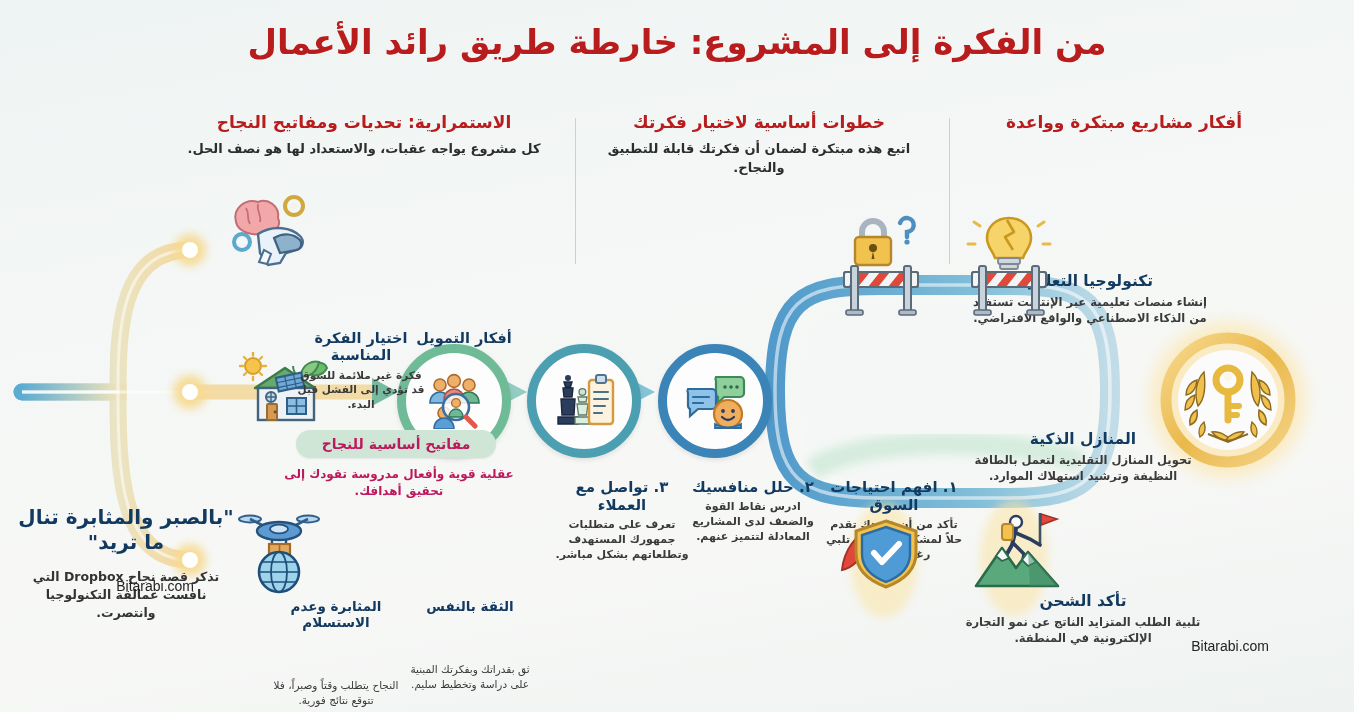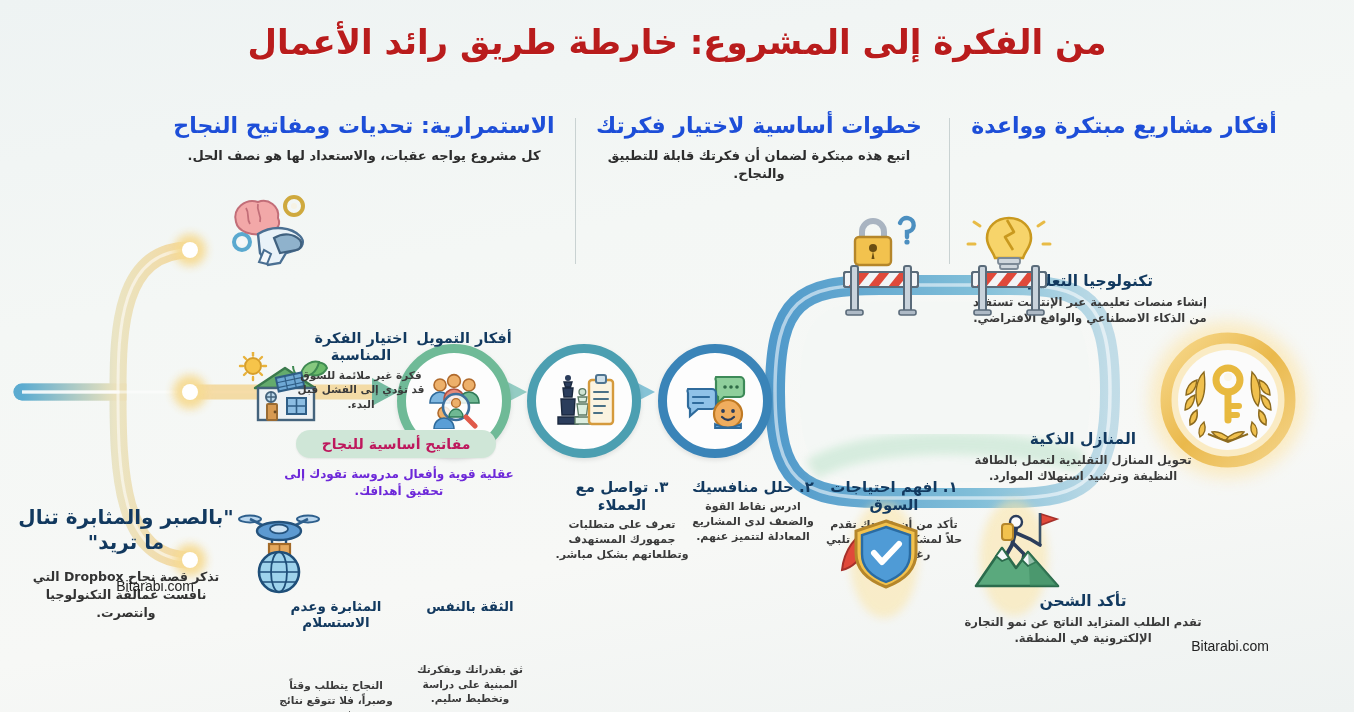--- a/index.html
+++ b/index.html
@@ -14,21 +14,21 @@
 
   
   #title{
     top:22px;left:0;width:1354px;text-align:center;
     font-size:34px;font-weight:bold;color:#b91c1c;letter-spacing:0px;
     text-shadow:0 1px 1px rgba(255,255,255,.8);
   }
 
   
   .colhead{text-align:center;}
-  .colhead .h{font-size:22px;font-weight:bold;color:#1d4ed8;line-height:1.25;}
+  .colhead .h{font-size:17px;font-weight:bold;color:#b91c1c;line-height:1.25;}
   .colhead .s{font-size:13px;font-weight:bold;color:#2d2d2d;line-height:1.42;margin-top:7px;}
   #head-ideas{top:112px;right:60px;width:340px;}
   #head-steps{top:112px;right:420px;width:350px;}
   #head-keys{top:112px;right:790px;width:400px;}
   .vdiv{position:absolute;width:1px;background:#c9d2d2;}
 
   
   .item{text-align:center;}
   .item .t{font-weight:bold;color:#12395f;line-height:1.2;}
   .item .d{color:#333;line-height:1.42;margin-top:3px;}
@@ -57,26 +57,26 @@
   #chal-1{top:330px;right:927px;}
 
   
   #keys-banner{
     top:430px;right:858px;width:200px;height:28px;border-radius:14px;
     background:#cfe6d7;display:flex;align-items:center;justify-content:center;
     box-shadow:0 1px 2px rgba(0,0,0,.07);
   }
   #keys-banner span{font-size:14px;font-weight:bold;color:#be185d;}
   #keys-sub{top:466px;right:830px;width:250px;text-align:center;
-    font-size:12px;font-weight:bold;color:#6d28d9;line-height:1.4;}
+    font-size:12px;font-weight:bold;color:#be185d;line-height:1.4;}
 
   
   .skey{width:132px;}
   .skey .t{font-size:13.5px;}
-  .skey .d{font-size:10.5px;font-weight:bold;color:#3a3a3a;line-height:1.38;margin-top:48px;}
+  .skey .d{font-size:10.5px;font-weight:normal;color:#3a3a3a;line-height:1.38;margin-top:48px;}
   #skey-0{top:598px;right:818px;}
   #skey-1{top:598px;right:952px;}
 
   
   #concl-quote{top:505px;right:1116px;width:224px;text-align:center;
     font-size:20px;font-weight:bold;color:#12395f;line-height:1.25;}
   #concl-desc{top:568px;right:1124px;width:208px;text-align:center;
     font-size:12.5px;font-weight:bold;color:#333;line-height:1.45;}
 
   
@@ -276,21 +276,21 @@
       <rect x="41" y="34" width="21" height="17" fill="#e5a95e" stroke="#a36a28" stroke-width="2.2"></rect>
       <path d="M51.5,34 v17" stroke="#a36a28" stroke-width="1.6"></path>
       <path d="M44,43 h5" stroke="#a36a28" stroke-width="1.6"></path>
       <circle cx="51" cy="62" r="20" fill="#9ed3ec" stroke="#1f4f79" stroke-width="2.6"></circle>
       <ellipse cx="51" cy="62" rx="8" ry="20" fill="none" stroke="#1f4f79" stroke-width="1.8"></ellipse>
       <path d="M31,62 h40 M34,52 h34 M34,72 h34" fill="none" stroke="#1f4f79" stroke-width="1.6"></path>
     </svg>
   </div>
   <div class="abs item idea" id="idea-2">
     <div class="t">تأكد الشحن</div>
-    <div class="d">تقدم الطلب المتزايد الناتج عن نمو التجارة الإلكترونية في المنطقة.</div>
+    <div class="d">تلبية الطلب المتزايد الناتج عن نمو التجارة الإلكترونية في المنطقة.</div>
   </div>
 
   <div class="circ-node" style="left:397px;top:344px;width:96px;height:96px;border:9px solid #6fba97;">
     <svg width="60" height="56" viewBox="0 0 60 56">
       <circle cx="16" cy="12" r="6" fill="#edb06a" stroke="#b06a2c" stroke-width="1.6"></circle>
       <path d="M6,30 c0-7 5-11 10-11 5,0 10,4 10,11z" fill="#7fb7e0" stroke="#2f6b9c" stroke-width="1.6"></path>
       <circle cx="30" cy="8" r="6.4" fill="#edb06a" stroke="#b06a2c" stroke-width="1.6"></circle>
       <path d="M20,27 c0-7 5-11 10-11 5,0 10,4 10,11z" fill="#e78a7a" stroke="#b0503f" stroke-width="1.6"></path>
       <circle cx="45" cy="12" r="6" fill="#edb06a" stroke="#b06a2c" stroke-width="1.6"></circle>
       <path d="M35,30 c0-7 5-11 10-11 5,0 10,4 10,11z" fill="#6fb893" stroke="#2f7a58" stroke-width="1.6"></path>

